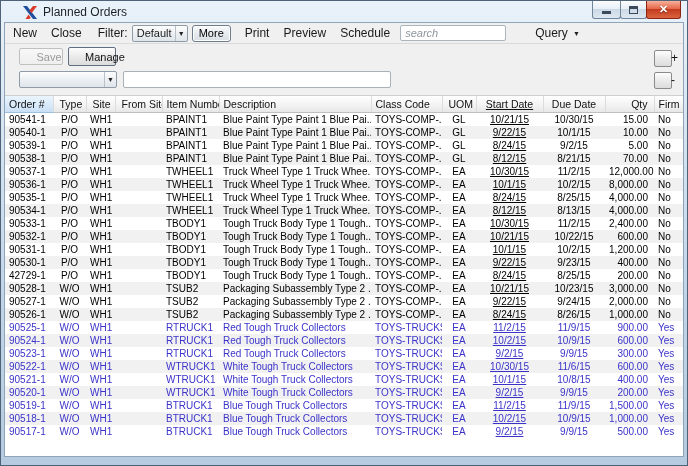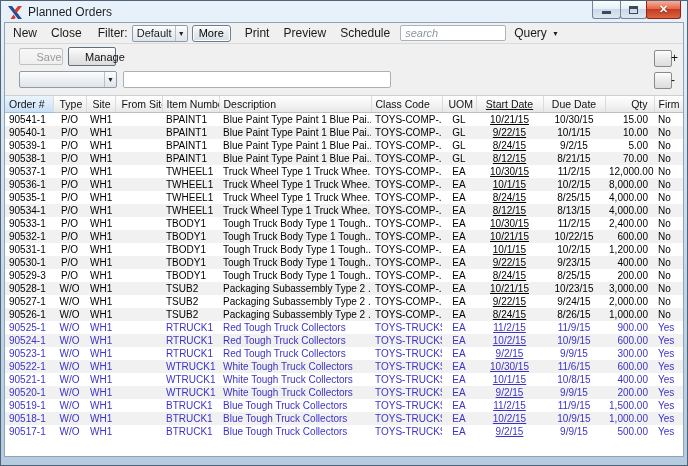--- a/index.html
+++ b/index.html
@@ -9,21 +9,21 @@
   .window {
     position:relative; width:688px; height:466px;
     border:1px solid #4e6378;
     background:linear-gradient(#e9f2fa, #c3d6e8 60%, #b6cbdf);
     overflow:hidden;
   }
 
   
   .titlebar {
     position:absolute; top:0; left:0; right:0; height:22px;
-    display:flex; align-items:center; padding-left:7px;
+    display:flex; align-items:center; padding-left:22px;
   }
   .app-icon { width:14px; height:13px; margin-right:6px; flex:0 0 auto; }
   .title-text { font-size:12px; color:#16202b; text-shadow:0 0 2px #ffffff; }
 
   .win-buttons { position:absolute; top:0; right:6px; display:flex; }
   .win-btn {
     height:18px; border:1px solid #70849a; border-top:none;
     border-radius:0 0 3px 3px; display:flex; align-items:center; justify-content:center;
     cursor:default; margin-left:-1px;
   }
@@ -60,21 +60,21 @@
     margin-left:4px; height:17px; padding:0 6px; font-size:11px;
     border:1px solid #6d7d8d; border-radius:3px;
     background:linear-gradient(#fafbfc,#e8ecf0 45%,#d8dee4);
     box-shadow:0 0 0 1px #ffffff inset; cursor:default;
   }
   .search-box {
     margin-left:10px; width:106px; height:16px; border:1px solid #aab4bc; border-radius:2px;
     font-size:11px; padding:0 4px; color:#222; background:#fff;
   }
   .search-box::placeholder { font-style:italic; color:#8d959c; }
-  .query-wrap { margin-left:8px; display:flex; align-items:center; cursor:default; }
+  .query-wrap { margin-left:29px; display:flex; align-items:center; cursor:default; }
   .query-wrap .q-arrow { font-size:7px; margin-left:5px; color:#222; }
 
   
   .toolbar {
     height:52px; flex:0 0 auto; position:relative;
     background:#f0f0f0; border-top:1px solid #dadada;
   }
   .btn {
     position:absolute; height:17px; font-size:11px; border-radius:2px;
     border:1px solid #8a8a8a; background:linear-gradient(#fdfdfd,#ececec 45%,#dcdcdc);
@@ -369,21 +369,21 @@
               <td>TBODY1</td>
               <td>Tough Truck Body Type 1 Tough...</td>
               <td>TOYS-COMP-...</td>
               <td>EA</td>
               <td>9/22/15</td>
               <td>9/23/15</td>
               <td>400.00</td>
               <td>No</td>
             </tr>
             <tr>
-              <td>90529-3</td>
+              <td>42729-1</td>
               <td>P/O</td>
               <td>WH1</td>
               <td></td>
               <td>TBODY1</td>
               <td>Tough Truck Body Type 1 Tough...</td>
               <td>TOYS-COMP-...</td>
               <td>EA</td>
               <td>8/24/15</td>
               <td>8/25/15</td>
               <td>200.00</td>

